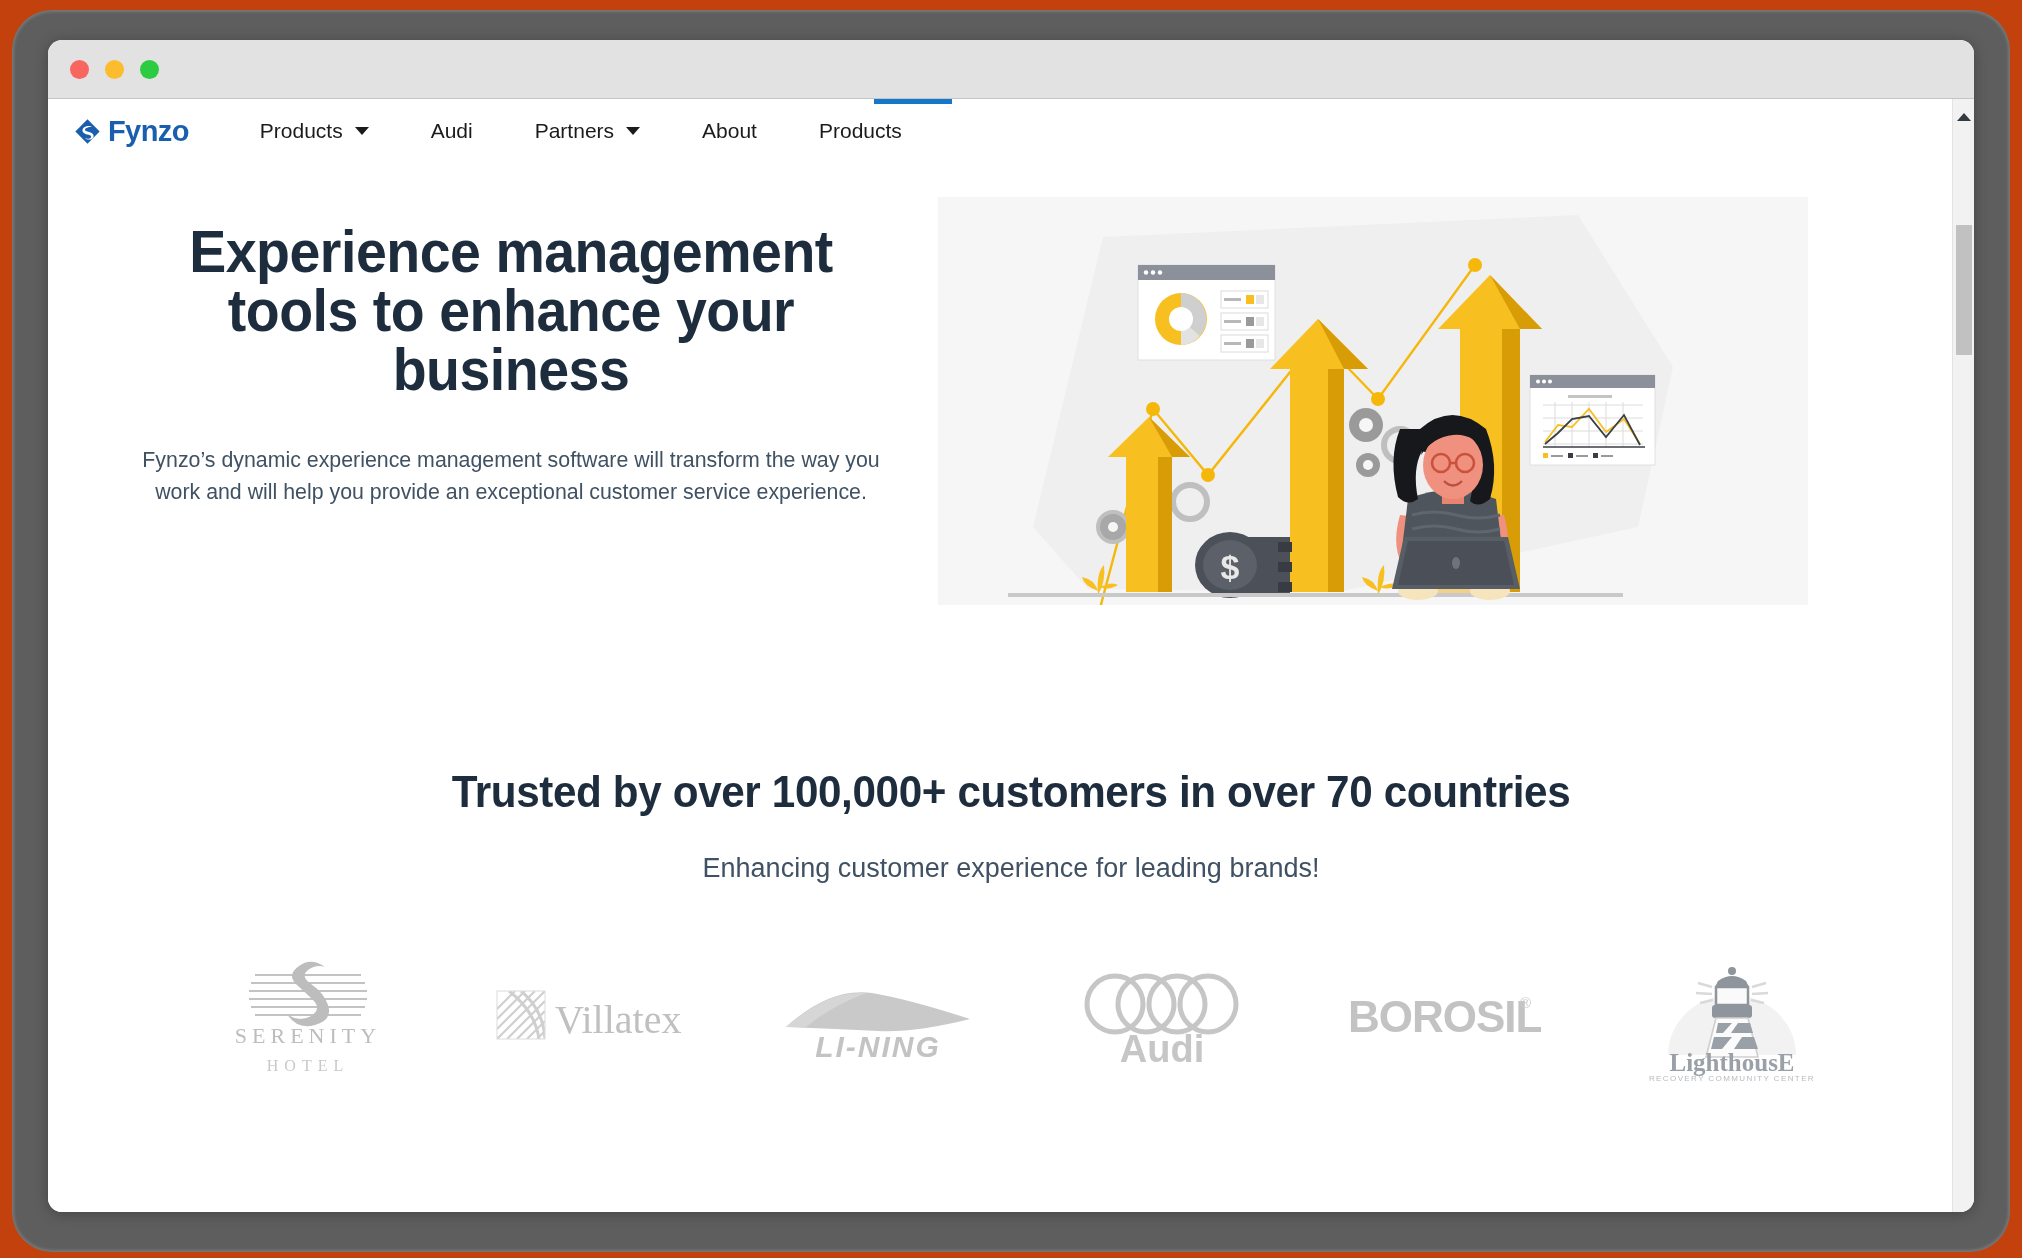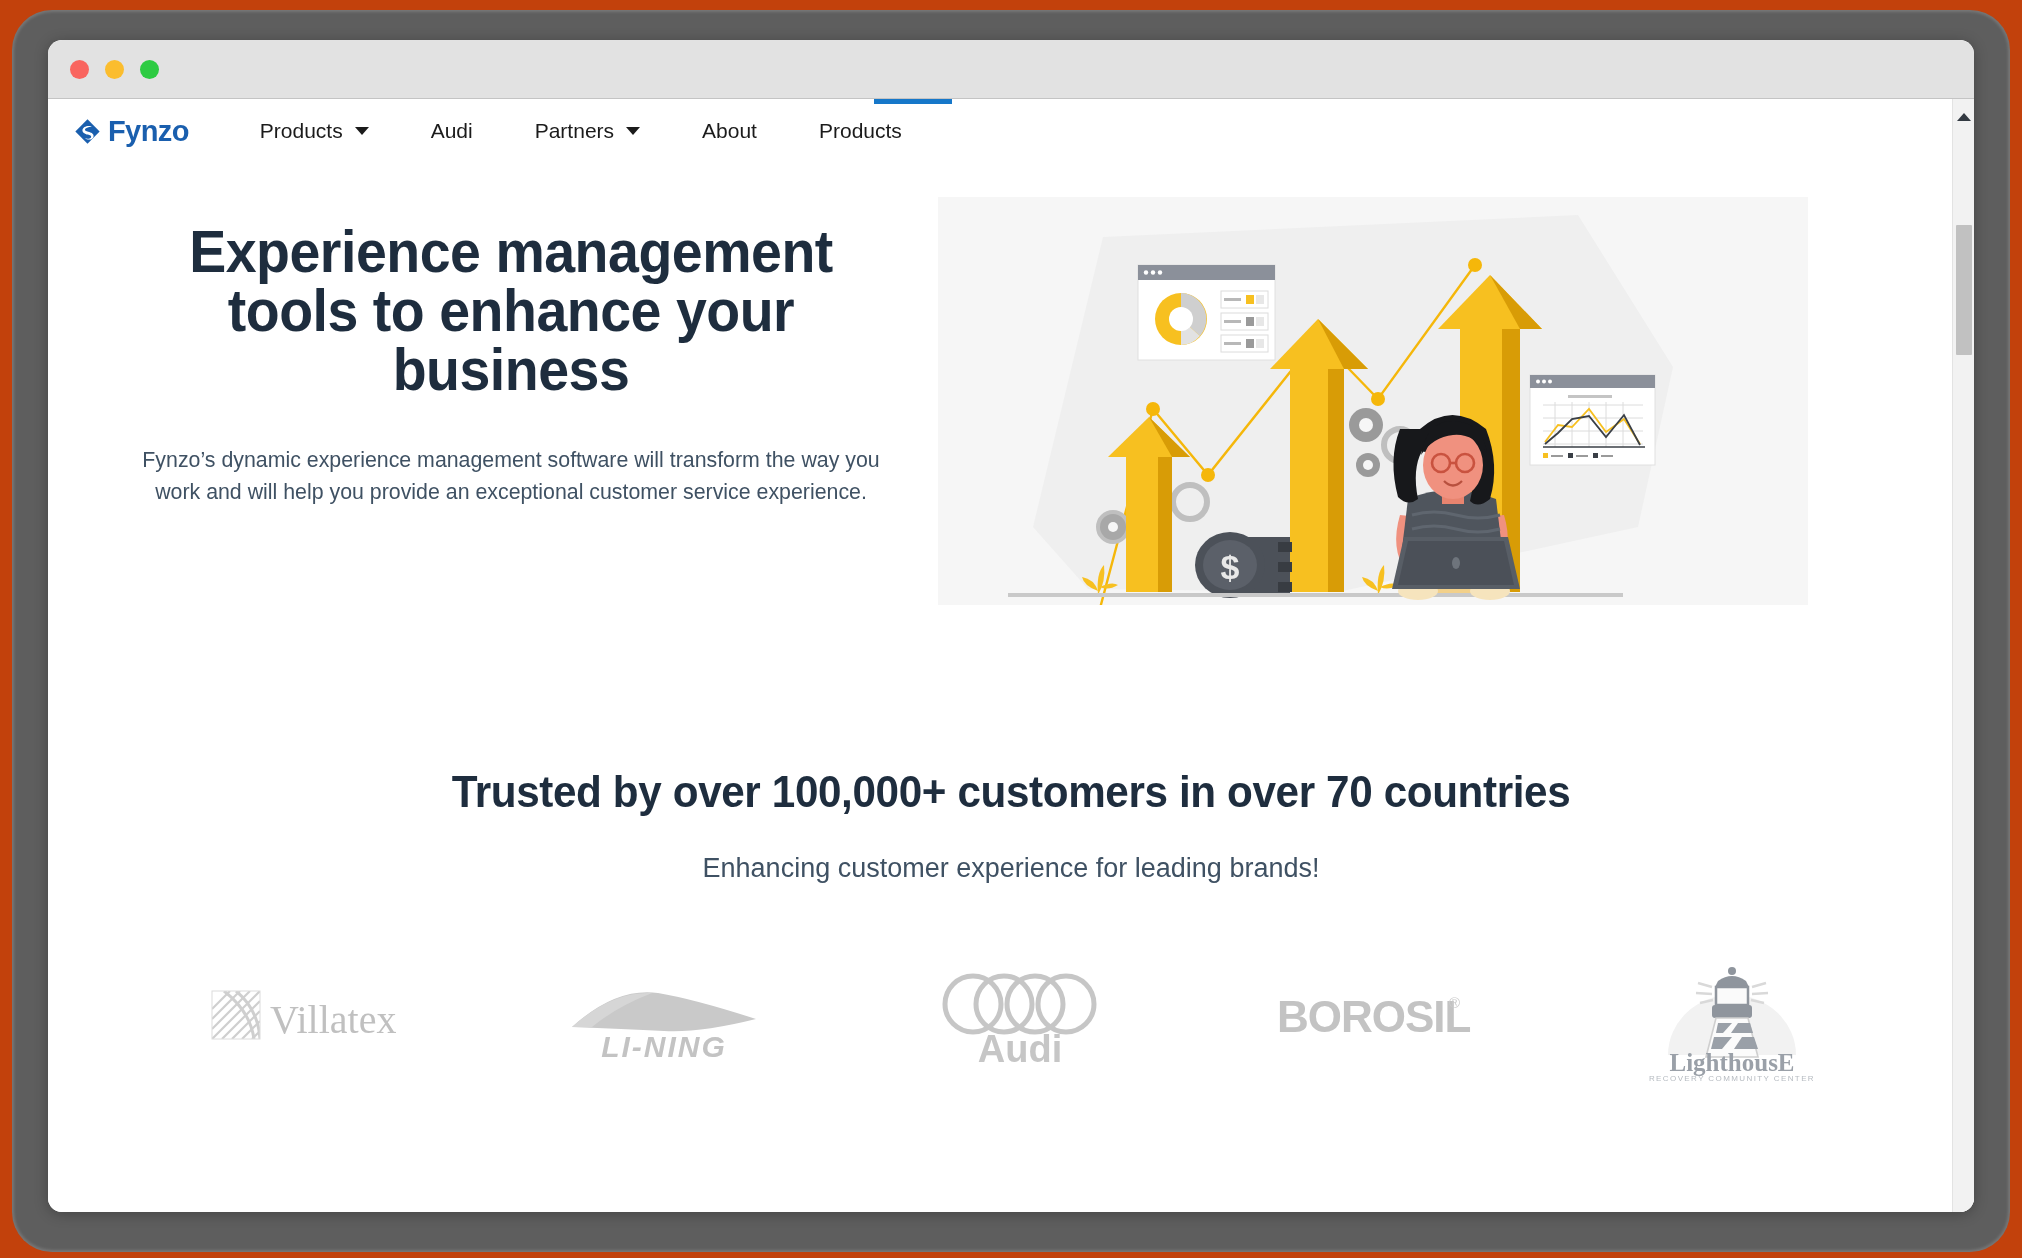--- a/index.html
+++ b/index.html
@@ -462,20 +462,37 @@
           </svg>
         </div>
       </div>
 
       <div class="trusted">
         <div class="trusted-title">Trusted by over 100,000+ customers in over 70 countries</div>
         <div class="trusted-sub">Enhancing customer experience for leading brands!</div>
 
         <div class="logo-row">
 
+          <div class="logo-cell">
+            <svg width="210" height="130" viewBox="0 0 210 130">
+              <g stroke="#c3c3c3" stroke-width="2">
+                <line x1="52" y1="24" x2="158" y2="24"></line>
+                <line x1="48" y1="32" x2="162" y2="32"></line>
+                <line x1="46" y1="40" x2="164" y2="40"></line>
+                <line x1="46" y1="48" x2="164" y2="48"></line>
+                <line x1="48" y1="56" x2="162" y2="56"></line>
+                <line x1="52" y1="64" x2="158" y2="64"></line>
+              </g>
+              <path d="M122 16 q-14 -10 -26 -1 q-13 9 -2 19 q10 9 16 15 q9 9 -2 16
+                       q-12 7 -24 -2 q10 16 28 11 q18 -5 13 -20 q-4 -12 -17 -21
+                       q-11 -8 -3 -14 q8 -6 17 -3 z" fill="#bdbdbd"></path>
+              <text x="105" y="92" font-size="22" fill="#bdbdbd" text-anchor="middle" letter-spacing="5" font-family="'Liberation Serif', serif">SERENITY</text>
+              <text x="105" y="120" font-size="16" fill="#c9c9c9" text-anchor="middle" letter-spacing="6" font-family="'Liberation Serif', serif">HOTEL</text>
+            </svg>
+          </div>
 
           <div class="logo-cell">
             <svg width="200" height="70" viewBox="0 0 200 70">
               <defs>
                 <clipPath id="vclip">
                     <rect x="4" y="10" width="48" height="48"></rect>
                   </clipPath>
               </defs>
               <g clip-path="url(#vclip)" stroke="#cfcfcf" stroke-width="2.2" fill="none">
                 <path d="M4 58 L52 10"></path>

